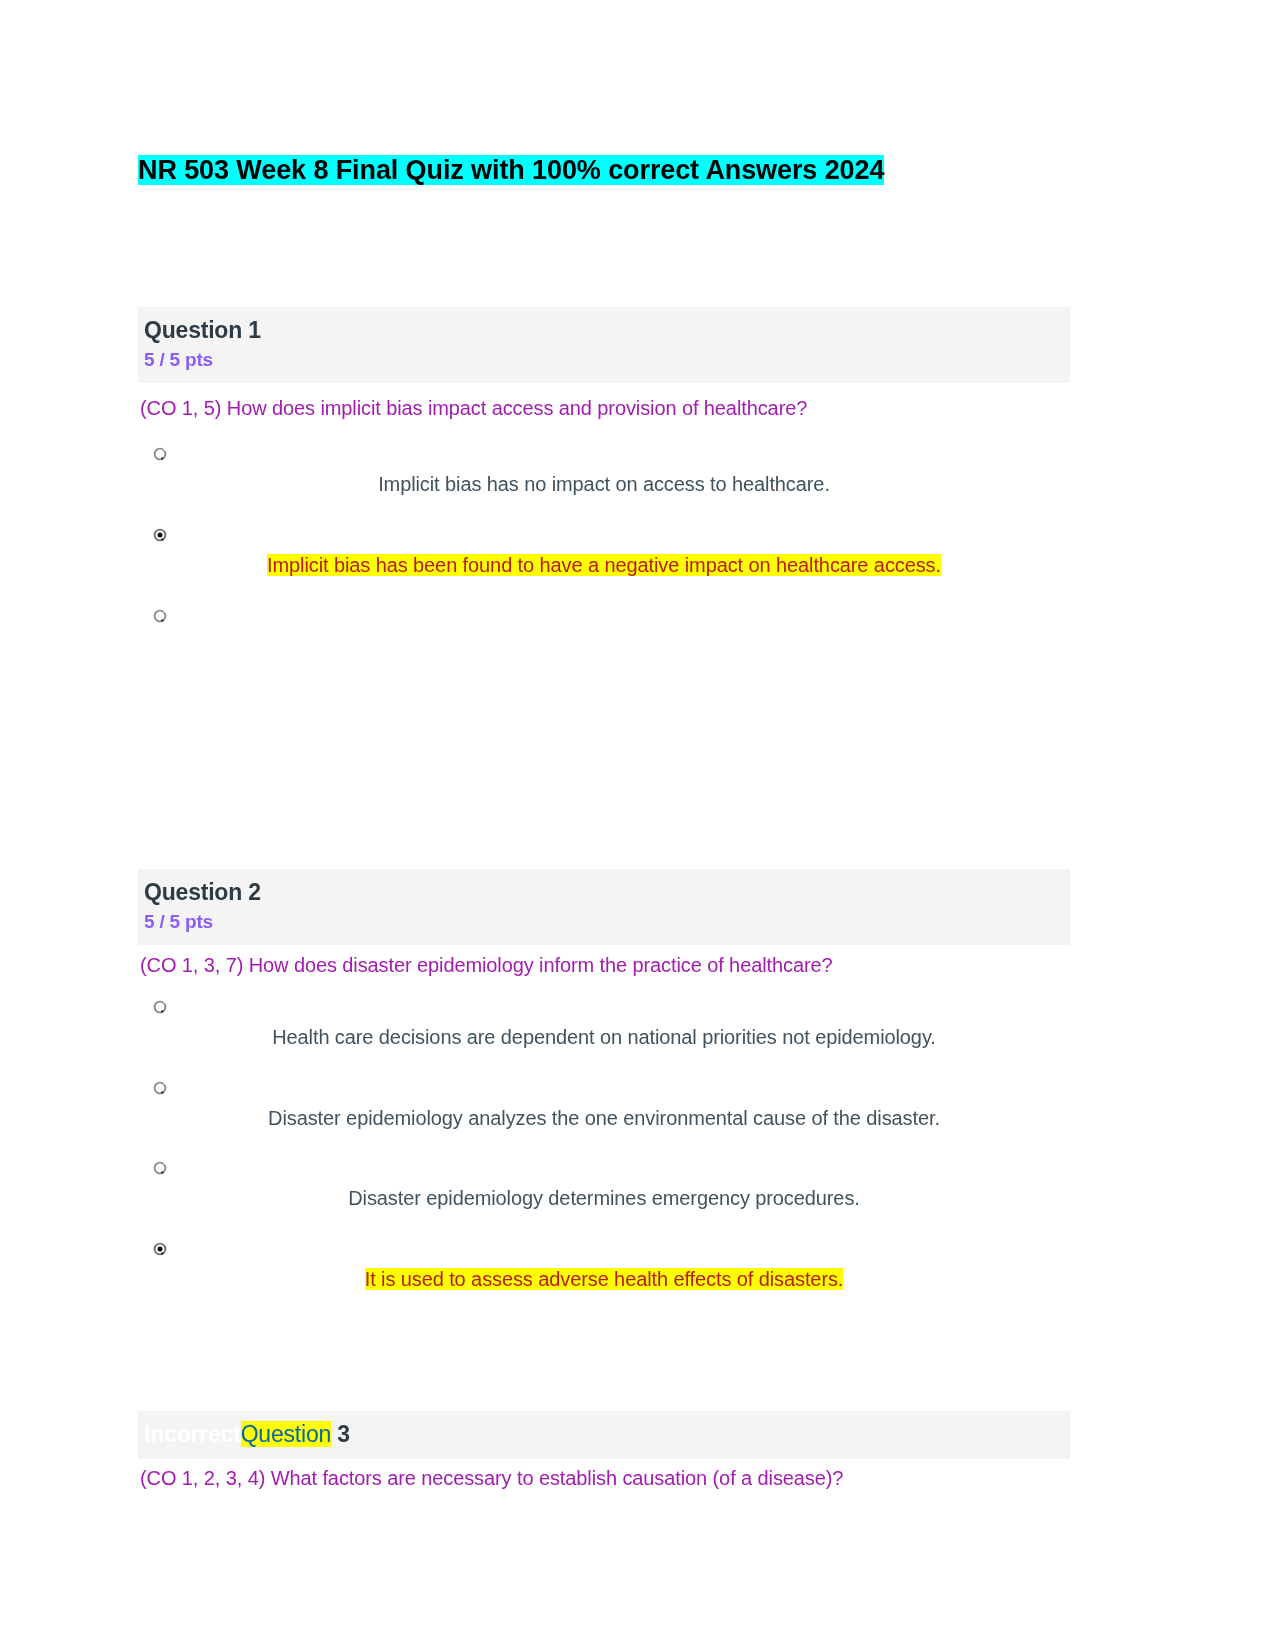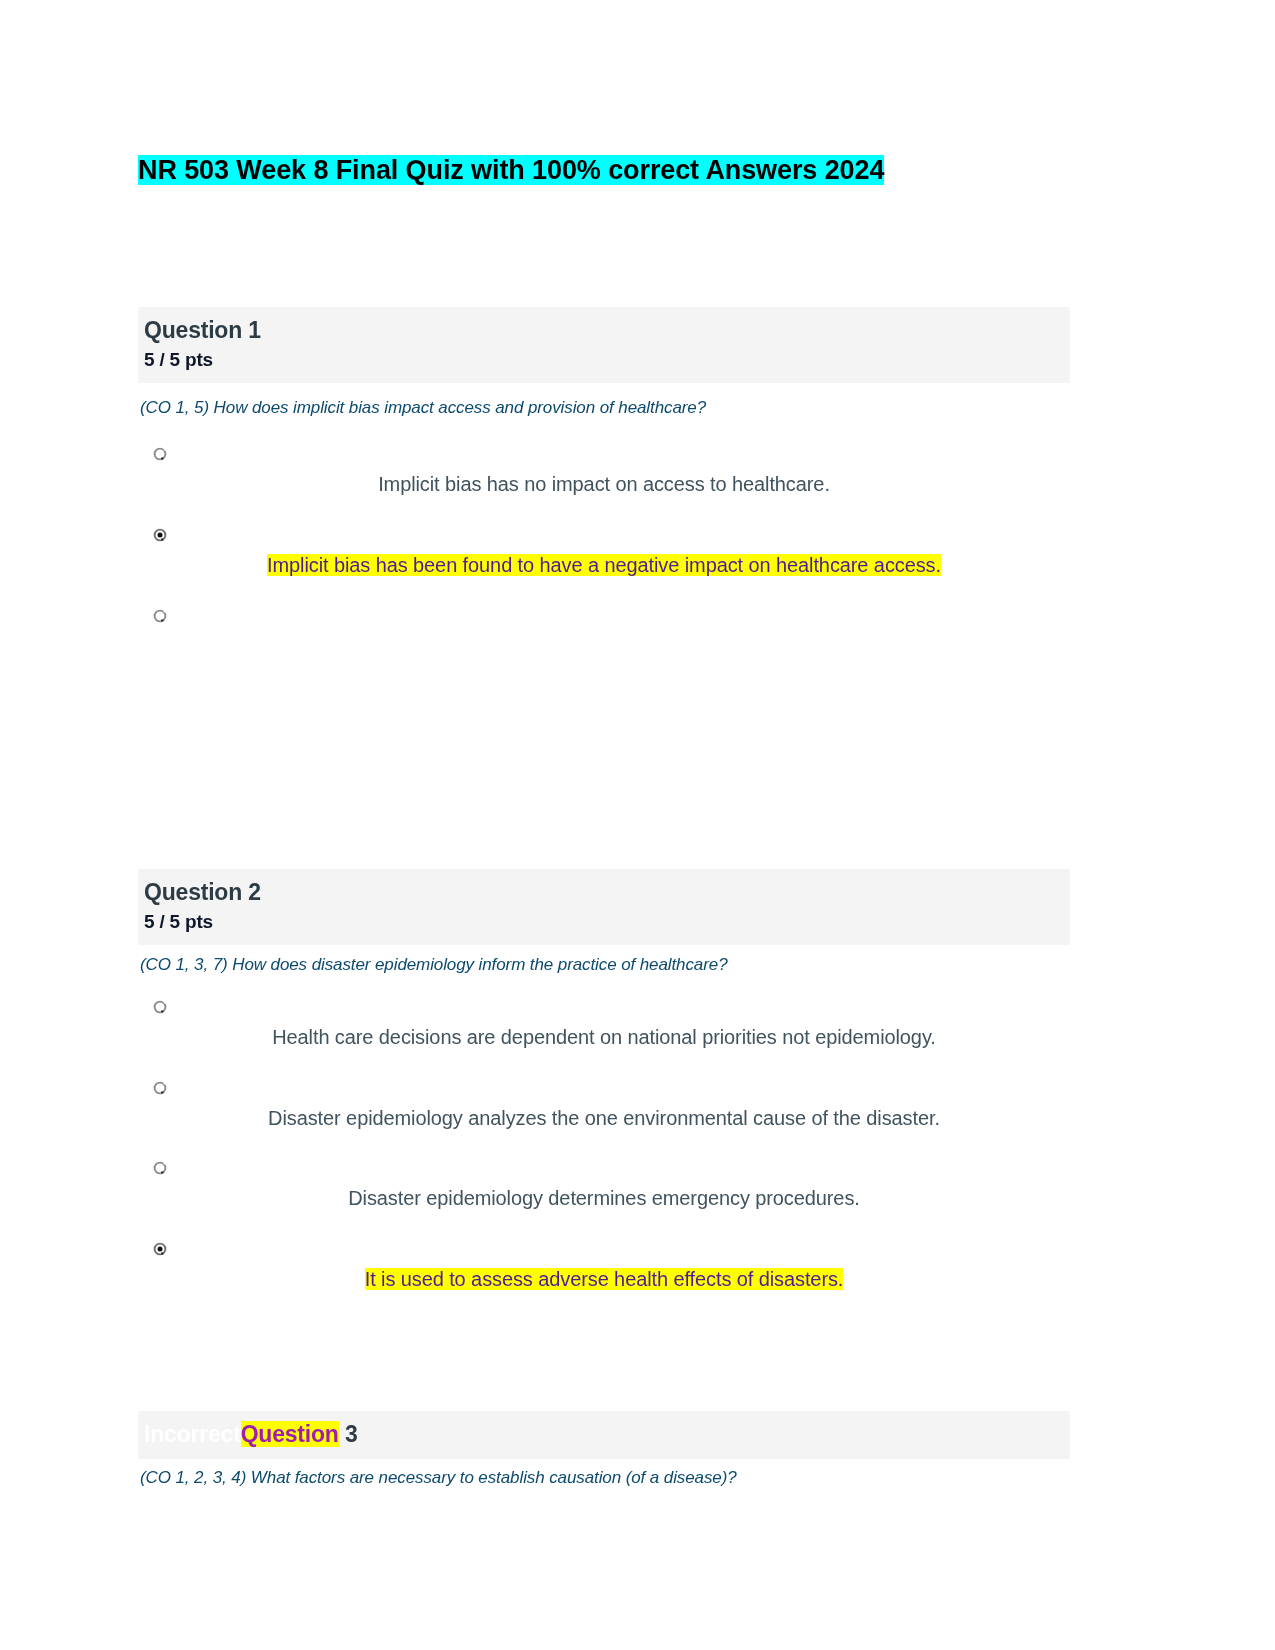--- a/index.html
+++ b/index.html
@@ -61,43 +61,42 @@
     color: #2d3b45;
     line-height: 30px;
     margin: 0;
     letter-spacing: -0.2px;
   }
   .q-header-title .incorrect-flag {
     color: #ffffff;
     font-weight: bold;
   }
   .q-header-title .qword-hl {
-    color: #a21caf;
+    color: #0369a1;
     background: #ffff00;
-    font-weight: bold;
+    font-weight: normal;
   }
   .q-header-title .qnum {
     color: #2d3b45;
   }
   .q-points {
     font-size: 19px;
     font-weight: bold;
-    color: #0f172a;
+    color: #8b5cf6;
     line-height: 26px;
     margin: 2px 0 0 0;
     letter-spacing: -0.2px;
   }
 
   .q-prompt {
-    font-size: 17px;
+    font-size: 20px;
     line-height: 28px;
-    color: #0c4a6e;
+    color: #a21caf;
     margin: 11px 0 0 2px;
     letter-spacing: -0.1px;
-    font-style: italic;
   }
 
   
   .options {
     margin-top: 6px;
     text-align: center;
   }
   .option {
     margin-top: 21px;
   }
@@ -110,21 +109,21 @@
   }
   .option-text {
     font-size: 20px;
     line-height: 29px;
     color: #40535e;
     letter-spacing: -0.1px;
     display: inline;
   }
   .option-text.hl {
     background: #ffff00;
-    color: #4c1d95;
+    color: #b91c1c;
   }
 </style>
 </head>
 <body>
 
 <div class="page">
 
   <div class="doc-title-wrap">
     <span class="doc-title">NR 503 Week 8 Final Quiz with 100% correct Answers 2024</span>
   </div>

